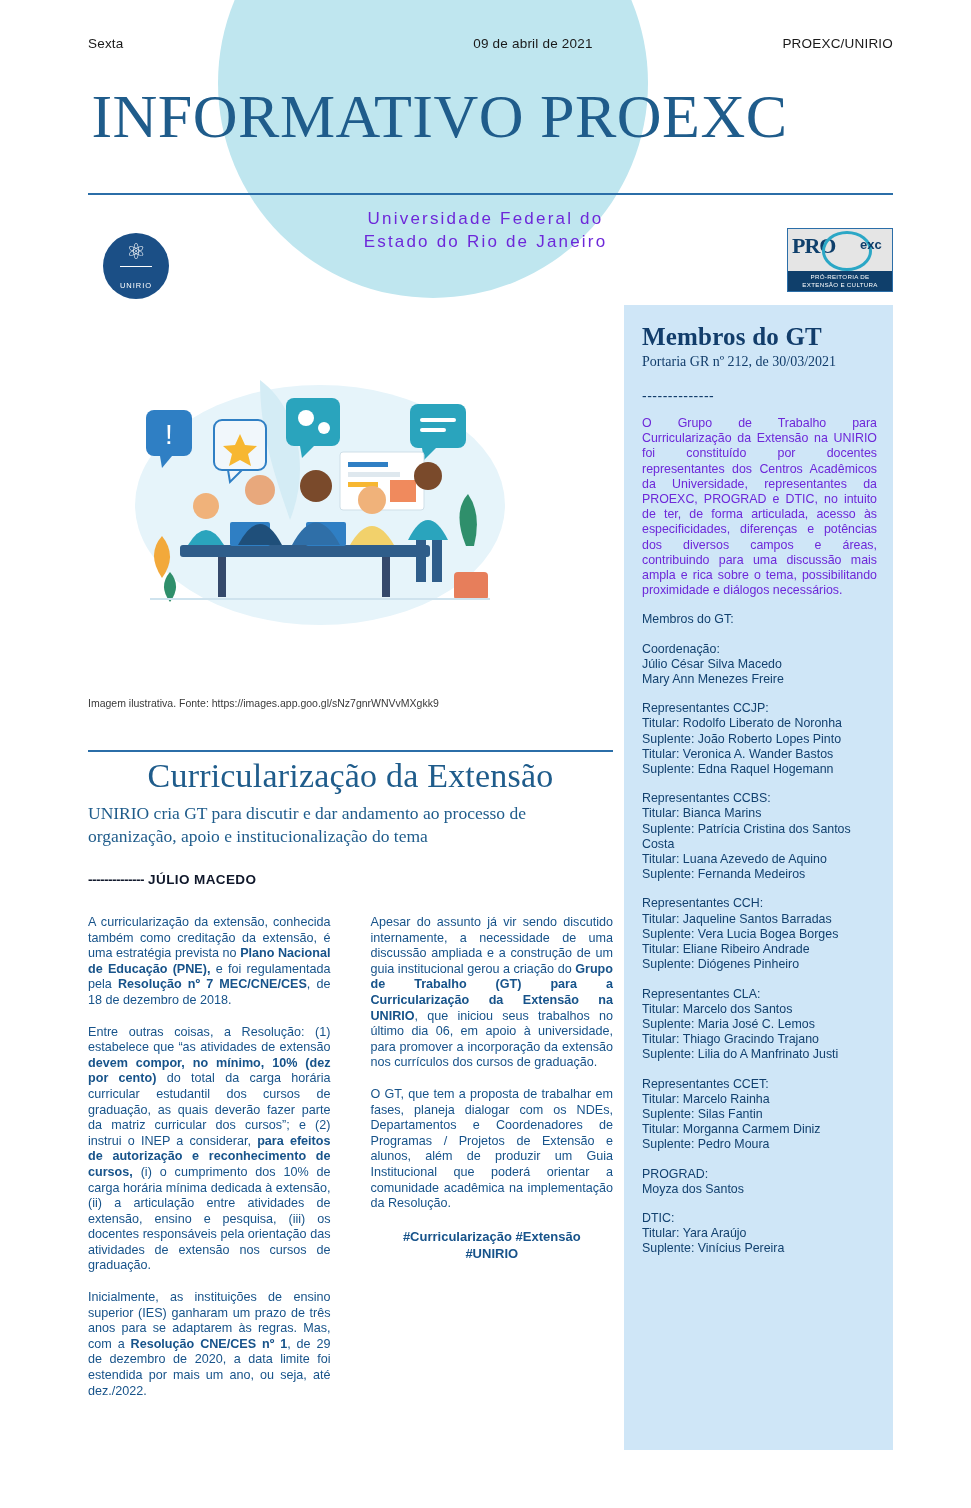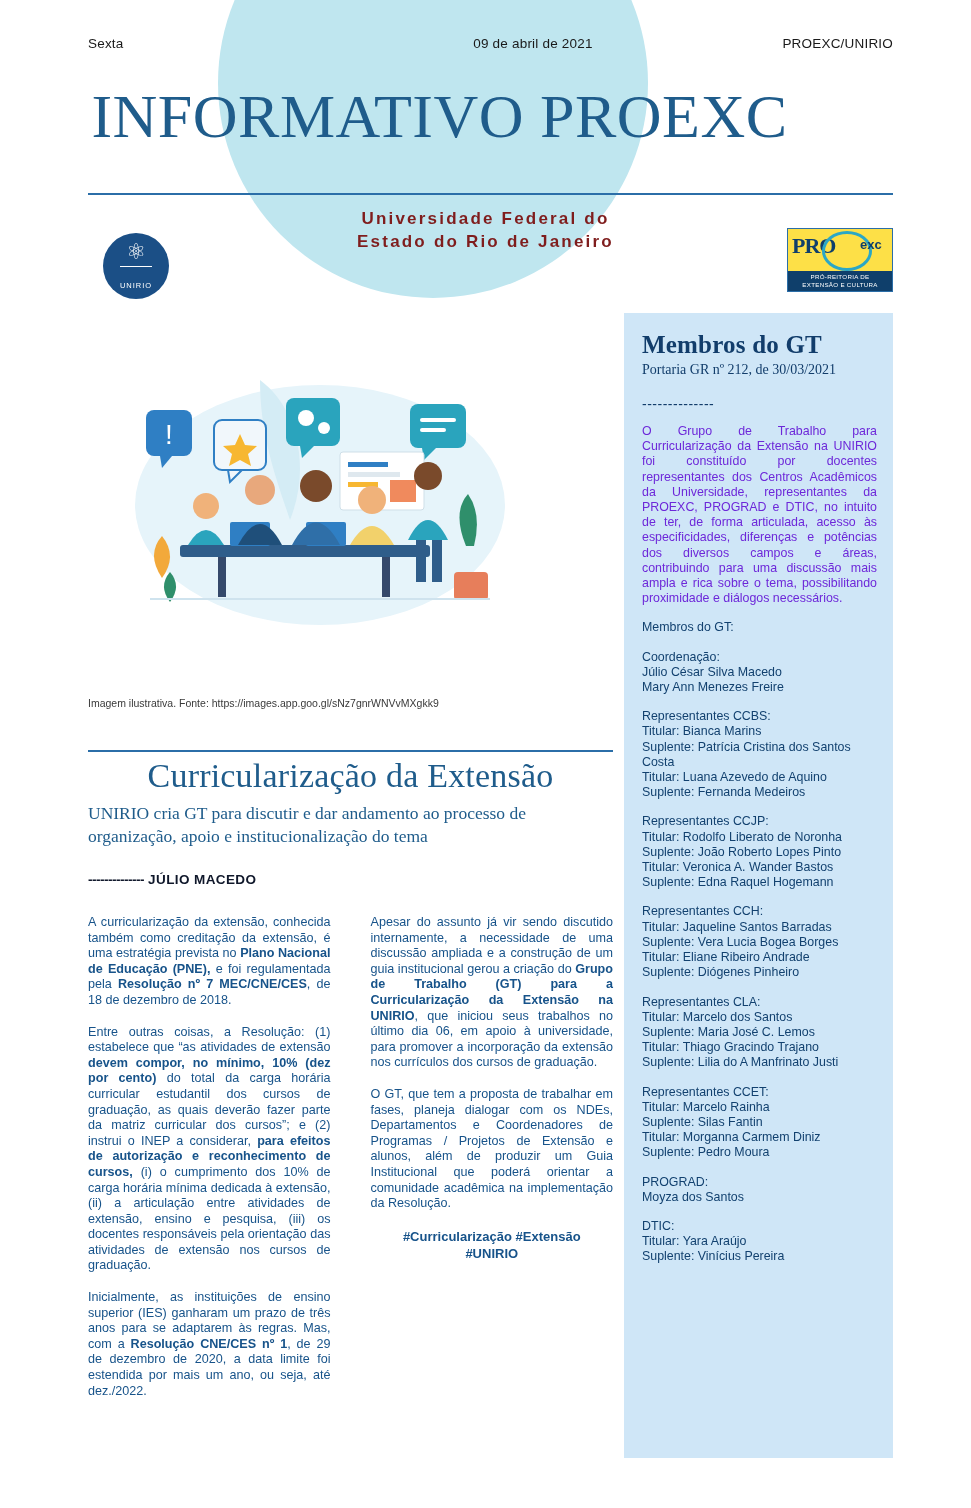--- a/index.html
+++ b/index.html
@@ -74,24 +74,23 @@
     z-index: 2;
   }
   .subtitle {
     position: absolute;
     top: 208px;
     left: 0;
     width: 971px;
     text-align: center;
     font-size: 17px;
     line-height: 1.35;
-    color: #7f1d1d;
+    color: #6d28d9;
     letter-spacing: 2.2px;
     z-index: 2;
-    font-weight: bold;
   }
   
   .seal {
     position: absolute;
     left: 103px;
     top: 233px;
     width: 66px;
     height: 66px;
     border-radius: 50%;
     background: #1b4f86;
@@ -114,21 +113,21 @@
     padding-top: 14px;
   }
   
   .proexc-logo {
     position: absolute;
     right: 78px;
     top: 228px;
     width: 104px;
     height: 62px;
     border: 1px solid #2b6ea8;
-    background: #fde047;
+    background: #e5e5e5;
     z-index: 3;
   }
   .proexc-logo .pro {
     position: absolute;
     left: 4px;
     top: 4px;
     font-family: "Liberation Serif", serif;
     font-weight: bold;
     font-size: 22px;
     color: #0f3f6b;
@@ -168,21 +167,20 @@
   .sidebar {
     position: absolute;
     right: 78px;
     top: 305px;
     width: 269px;
     background: #cfe6f7;
     padding: 18px 16px 10px 18px;
     box-sizing: border-box;
     z-index: 2;
     height: 1145px;
-    margin-top: 8px;
   }
   .sidebar h2 {
     margin: 0;
     font-family: "Liberation Serif", serif;
     font-size: 25px;
     font-weight: 700;
     color: #123d6b;
     letter-spacing: .2px;
   }
   .sidebar .portaria {
@@ -436,34 +434,34 @@
     <div class="dashes">--------------</div>
     <p>O Grupo de Trabalho para Curricularização da Extensão na UNIRIO foi constituído por docentes representantes dos Centros Acadêmicos da Universidade, representantes da PROEXC, PROGRAD e DTIC, no intuito de ter, de forma articulada, acesso às especificidades, diferenças e potências dos diversos campos e áreas, contribuindo para uma discussão mais ampla e rica sobre o tema, possibilitando proximidade e diálogos necessários.</p>
     <div class="block">Membros do GT:</div>
     <div id="sidebar-groups">
         <div class="block">
           <span class="hdr">Coordenação:</span>
           <span class="hdr">Júlio César Silva Macedo</span>
           <span class="hdr">Mary Ann Menezes Freire</span>
         </div>
         <div class="block">
+          <span class="hdr">Representantes CCJP:</span>
+          <span class="hdr">Titular: Rodolfo Liberato de Noronha</span>
+          <span class="hdr">Suplente: João Roberto Lopes Pinto</span>
+          <span class="hdr">Titular: Veronica A. Wander Bastos</span>
+          <span class="hdr">Suplente: Edna Raquel Hogemann</span>
+        </div>
+        <div class="block">
           <span class="hdr">Representantes CCBS:</span>
           <span class="hdr">Titular: Bianca Marins</span>
           <span class="hdr">Suplente: Patrícia Cristina dos Santos Costa</span>
           <span class="hdr">Titular: Luana Azevedo de Aquino</span>
           <span class="hdr">Suplente: Fernanda Medeiros</span>
         </div>
         <div class="block">
-          <span class="hdr">Representantes CCJP:</span>
-          <span class="hdr">Titular: Rodolfo Liberato de Noronha</span>
-          <span class="hdr">Suplente: João Roberto Lopes Pinto</span>
-          <span class="hdr">Titular: Veronica A. Wander Bastos</span>
-          <span class="hdr">Suplente: Edna Raquel Hogemann</span>
-        </div>
-        <div class="block">
           <span class="hdr">Representantes CCH:</span>
           <span class="hdr">Titular: Jaqueline Santos Barradas</span>
           <span class="hdr">Suplente: Vera Lucia Bogea Borges</span>
           <span class="hdr">Titular: Eliane Ribeiro Andrade</span>
           <span class="hdr">Suplente: Diógenes Pinheiro</span>
         </div>
         <div class="block">
           <span class="hdr">Representantes CLA:</span>
           <span class="hdr">Titular: Marcelo dos Santos</span>
           <span class="hdr">Suplente: Maria José C. Lemos</span>

